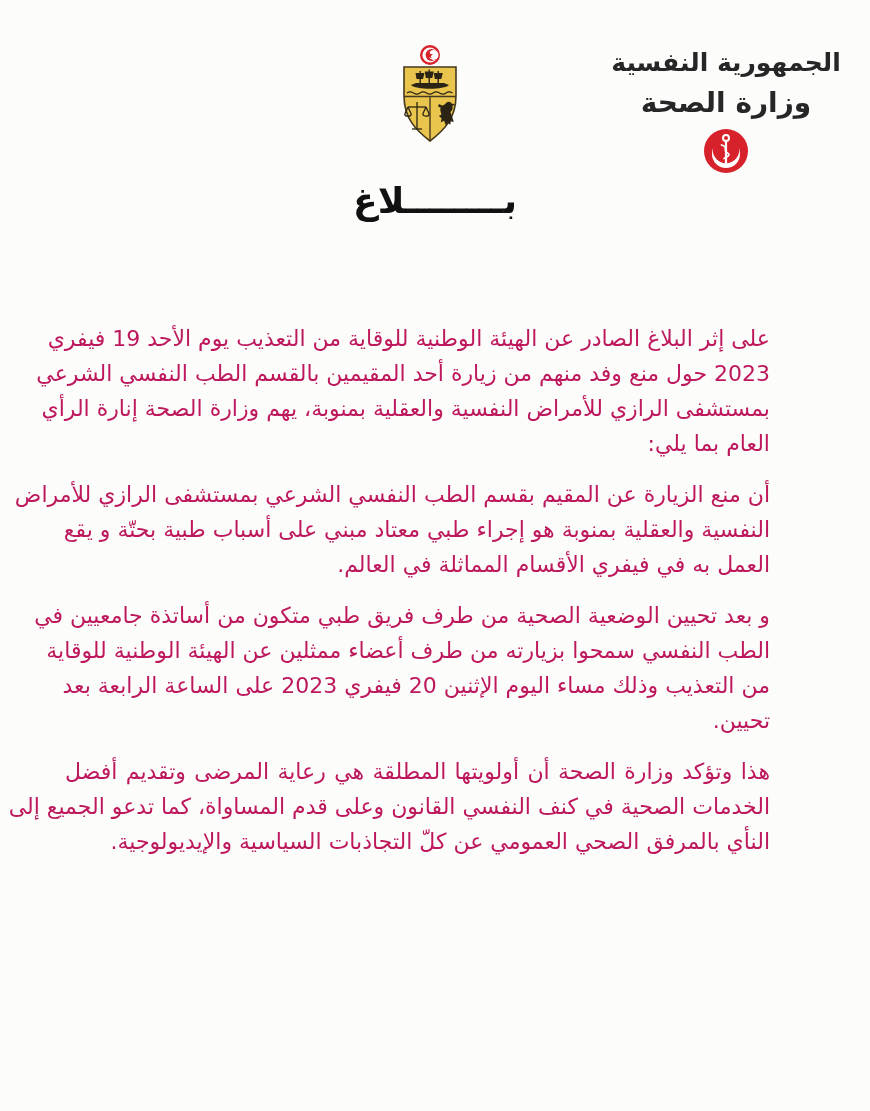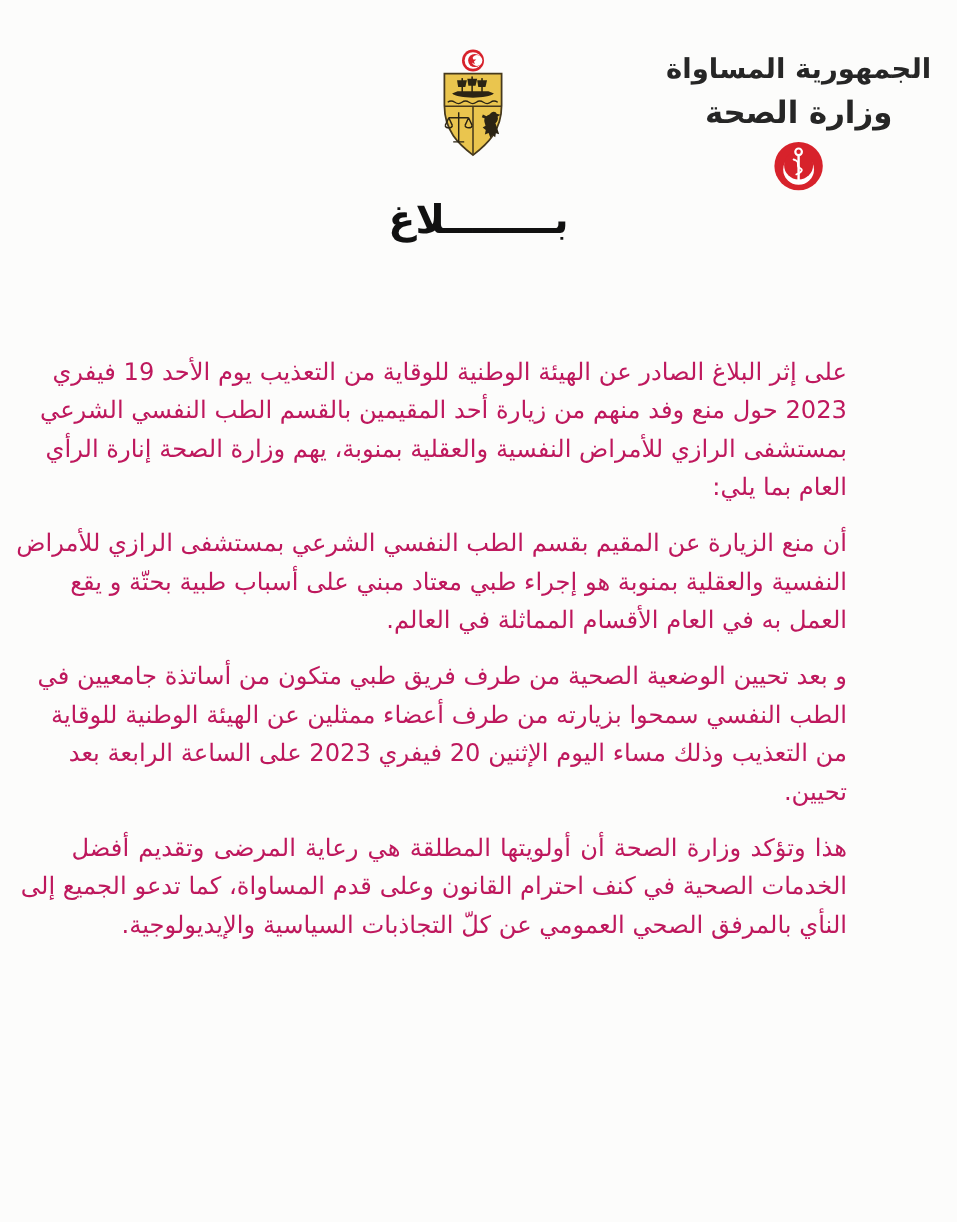--- a/index.html
+++ b/index.html
@@ -100,21 +100,21 @@
       <g fill="#2b2414">
         <path d="M49.5,58.5 c2.4,-1.6 4.6,-0.6 5,1 l3.5,0.8 -2.6,1.6 c0.8,2.6 -0.2,4.6 -2,6.2
                  l1.6,4.4 1.8,5.5 -3,-0.8 -0.6,3.6 -2.6,-2 -1.8,2.6 -1.6,-4.6 -3.4,1.4 0.8,-4
                  -2.8,-2.2 2.6,-1.6 -1,-3.6 c-0.8,-3.4 2,-5.6 4.6,-6.6 z"></path>
         <path d="M42,60 l6,3 -1,2 -6,-2.4 z"></path>
       </g>
     </svg>
   </div>
 
   <div class="header-text">
-    <div class="republic">الجمهورية المساواة</div>
+    <div class="republic">الجمهورية النفسية</div>
     <div class="ministry">وزارة الصحة</div>
     <div class="moh-logo">
       <svg viewBox="0 0 46 46" width="46" height="46" aria-hidden="true">
         <circle cx="23" cy="23" r="22" fill="#d7222b"></circle>
 
         <circle cx="23" cy="26" r="14" fill="#ffffff"></circle>
         <circle cx="23" cy="22" r="13.2" fill="#d7222b"></circle>
 
         <g stroke="#ffffff" fill="none" stroke-width="2.2" stroke-linecap="round">
           <circle cx="23" cy="10" r="3" stroke-width="2"></circle>
@@ -130,28 +130,28 @@
   <main class="doc-body">
       <div class="para">
         <div class="line">على إثر البلاغ الصادر عن الهيئة الوطنية للوقاية من التعذيب يوم الأحد 19 فيفري</div>
         <div class="line">2023 حول منع وفد منهم من زيارة أحد المقيمين بالقسم الطب النفسي الشرعي</div>
         <div class="line">بمستشفى الرازي للأمراض النفسية والعقلية بمنوبة، يهم وزارة الصحة إنارة الرأي</div>
         <div class="line last">العام بما يلي:</div>
       </div>
       <div class="para">
         <div class="line">أن منع الزيارة عن المقيم بقسم الطب النفسي الشرعي بمستشفى الرازي للأمراض</div>
         <div class="line">النفسية والعقلية بمنوبة هو إجراء طبي معتاد مبني على أسباب طبية بحتّة و يقع</div>
-        <div class="line last">العمل به في العام الأقسام المماثلة في العالم.</div>
+        <div class="line last">العمل به في فيفري الأقسام المماثلة في العالم.</div>
       </div>
       <div class="para">
         <div class="line">و بعد تحيين الوضعية الصحية من طرف فريق طبي متكون من أساتذة جامعيين في</div>
         <div class="line">الطب النفسي سمحوا بزيارته من طرف أعضاء ممثلين عن الهيئة الوطنية للوقاية</div>
         <div class="line">من التعذيب وذلك مساء اليوم الإثنين 20 فيفري 2023 على الساعة الرابعة بعد</div>
         <div class="line last">تحيين.</div>
       </div>
       <div class="para">
         <div class="line">هذا وتؤكد وزارة الصحة أن أولويتها المطلقة هي رعاية المرضى وتقديم أفضل</div>
-        <div class="line">الخدمات الصحية في كنف احترام القانون وعلى قدم المساواة، كما تدعو الجميع إلى</div>
+        <div class="line">الخدمات الصحية في كنف النفسي القانون وعلى قدم المساواة، كما تدعو الجميع إلى</div>
         <div class="line last">النأي بالمرفق الصحي العمومي عن كلّ التجاذبات السياسية والإيديولوجية.</div>
       </div>
     </main>
 
 </div>
 
 </body></html>

